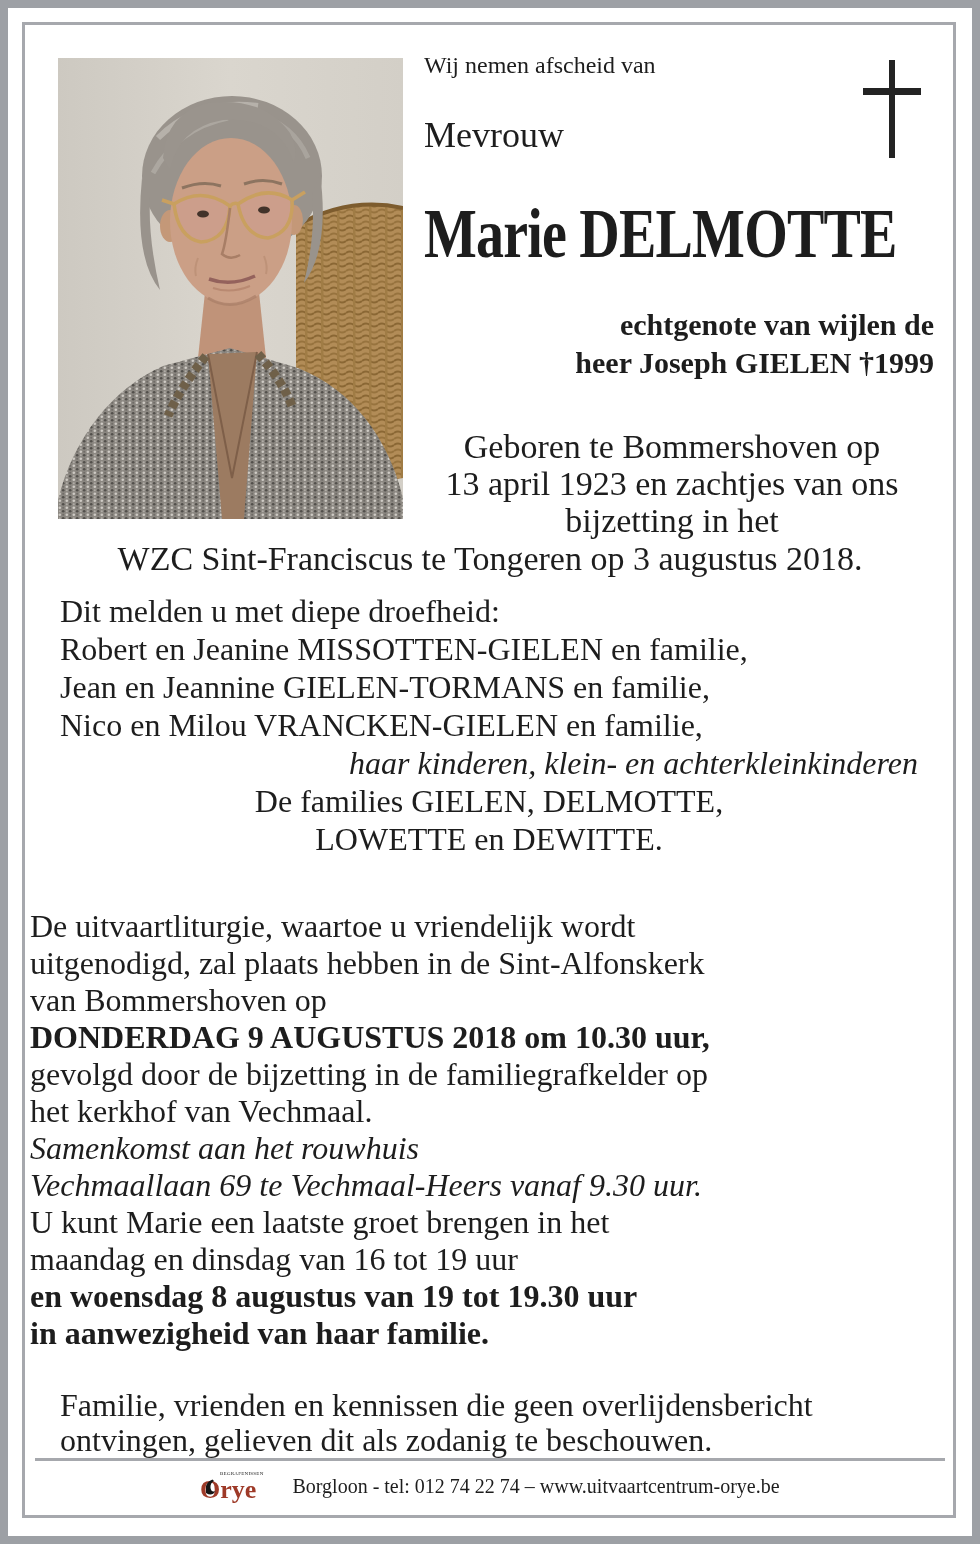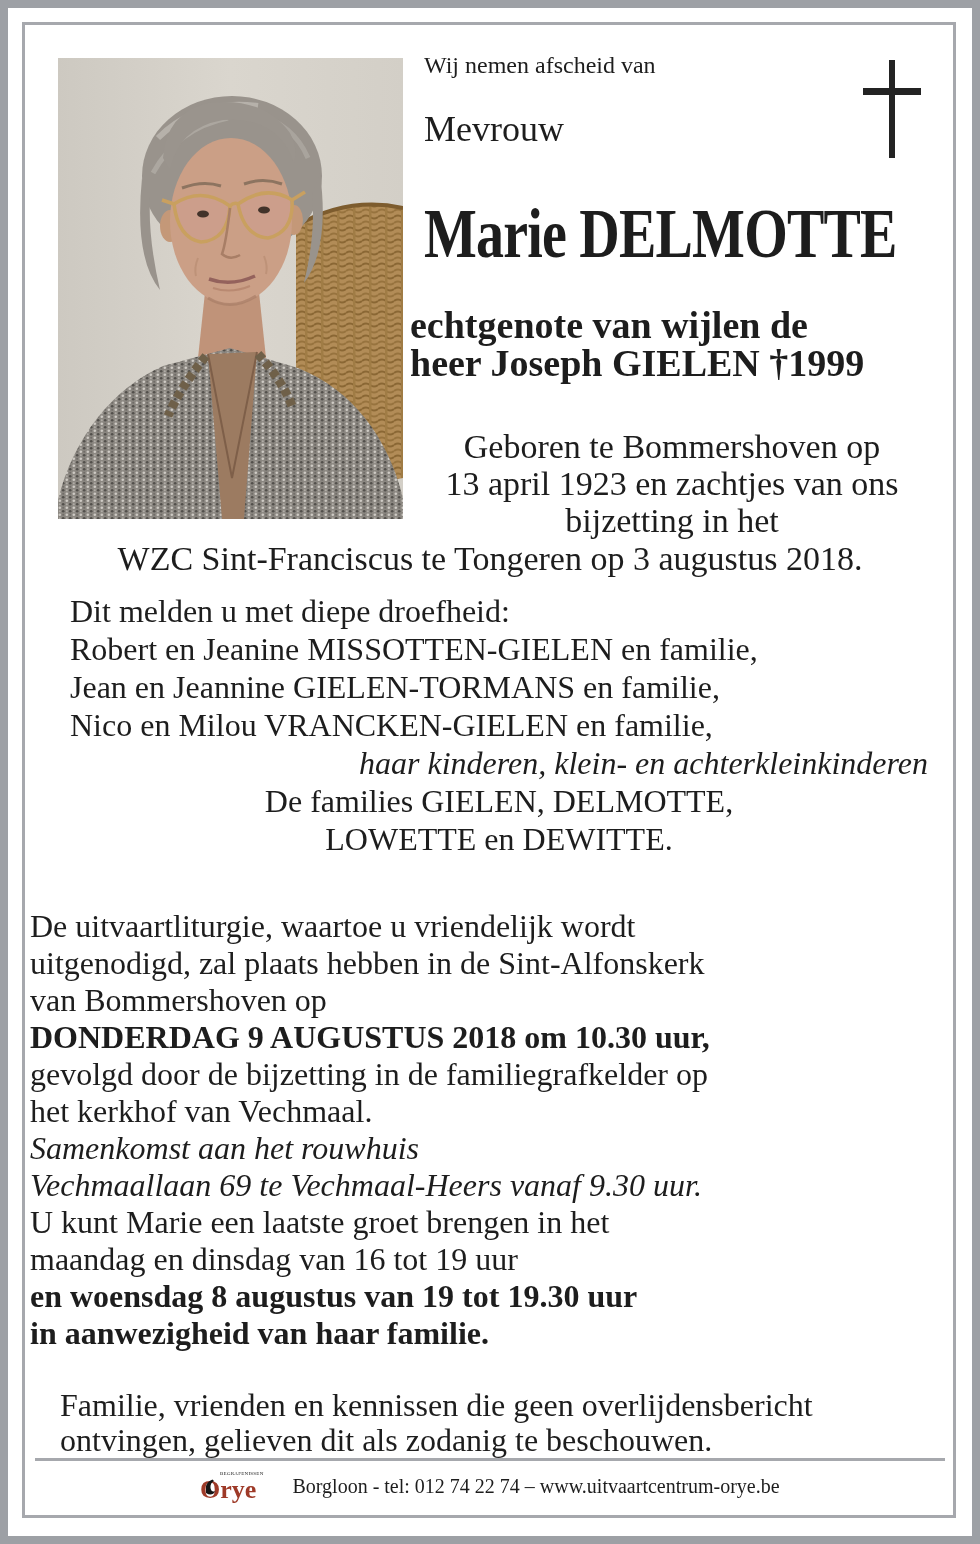--- a/index.html
+++ b/index.html
@@ -12,33 +12,33 @@
   .inner-frame{position:absolute;left:22px;top:22px;width:934px;height:1496px;border:3px solid #a6a8ad;box-sizing:border-box;pointer-events:none;}
 
   .portrait{position:absolute;left:58px;top:58px;width:345px;height:461px;overflow:hidden;}
   .portrait svg{display:block;width:100%;height:100%;}
 
   .cross{position:absolute;left:863px;top:60px;width:58px;height:98px;}
   .cross .v{position:absolute;left:26px;top:0;width:6px;height:98px;background:#232323;}
   .cross .h{position:absolute;left:0;top:28px;width:58px;height:7px;background:#232323;}
 
   .farewell{position:absolute;left:424px;top:52px;width:524px;font-size:24px;white-space:nowrap;}
-  .salutation{position:absolute;left:424px;top:108px;width:524px;font-size:36px;white-space:nowrap;}
+  .salutation{position:absolute;left:424px;top:114px;width:524px;font-size:36px;white-space:nowrap;}
   .deceased-name{
     position:absolute;left:424px;top:194px;margin:0;font-size:70px;font-weight:bold;
     letter-spacing:-1px;white-space:nowrap;transform:scaleX(0.8);transform-origin:left center;
   }
-  .spouse-block{position:absolute;left:410px;top:306px;width:524px;text-align:left;
-    font-size:38px;font-weight:bold;line-height:38px;}
+  .spouse-block{position:absolute;left:410px;top:306px;width:524px;text-align:right;
+    font-size:30px;font-weight:bold;line-height:38px;}
   .life-block{position:absolute;left:410px;top:428px;width:524px;text-align:center;
     font-size:34px;line-height:37px;}
   .death-line{position:absolute;left:30px;top:540px;width:920px;text-align:center;
     font-size:34px;white-space:nowrap;}
 
-  .family-block{position:absolute;left:70px;top:592px;width:858px;font-size:32px;line-height:38px;}
+  .family-block{position:absolute;left:60px;top:592px;width:858px;font-size:32px;line-height:38px;}
   .family-block .line{white-space:nowrap;}
   .family-block .kin{font-style:italic;text-align:right;}
   .family-block .fam{text-align:center;}
 
   .service-block{position:absolute;left:30px;top:908px;width:920px;text-align:left;
     font-size:32px;line-height:37px;}
   .service-block .line{white-space:nowrap;}
   .service-block .bold{font-weight:bold;}
   .service-block .italic{font-style:italic;}
 

